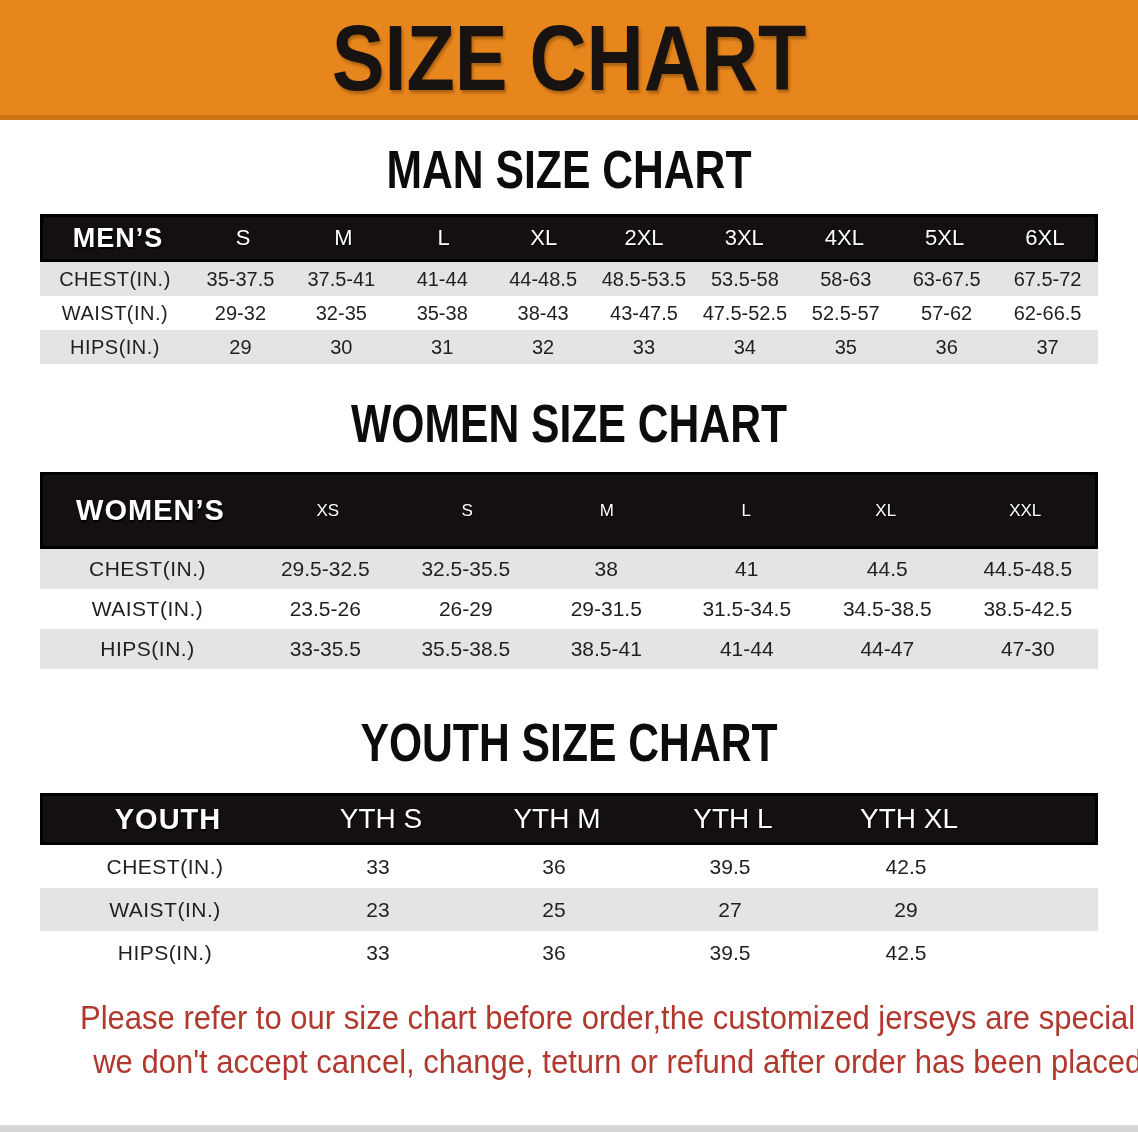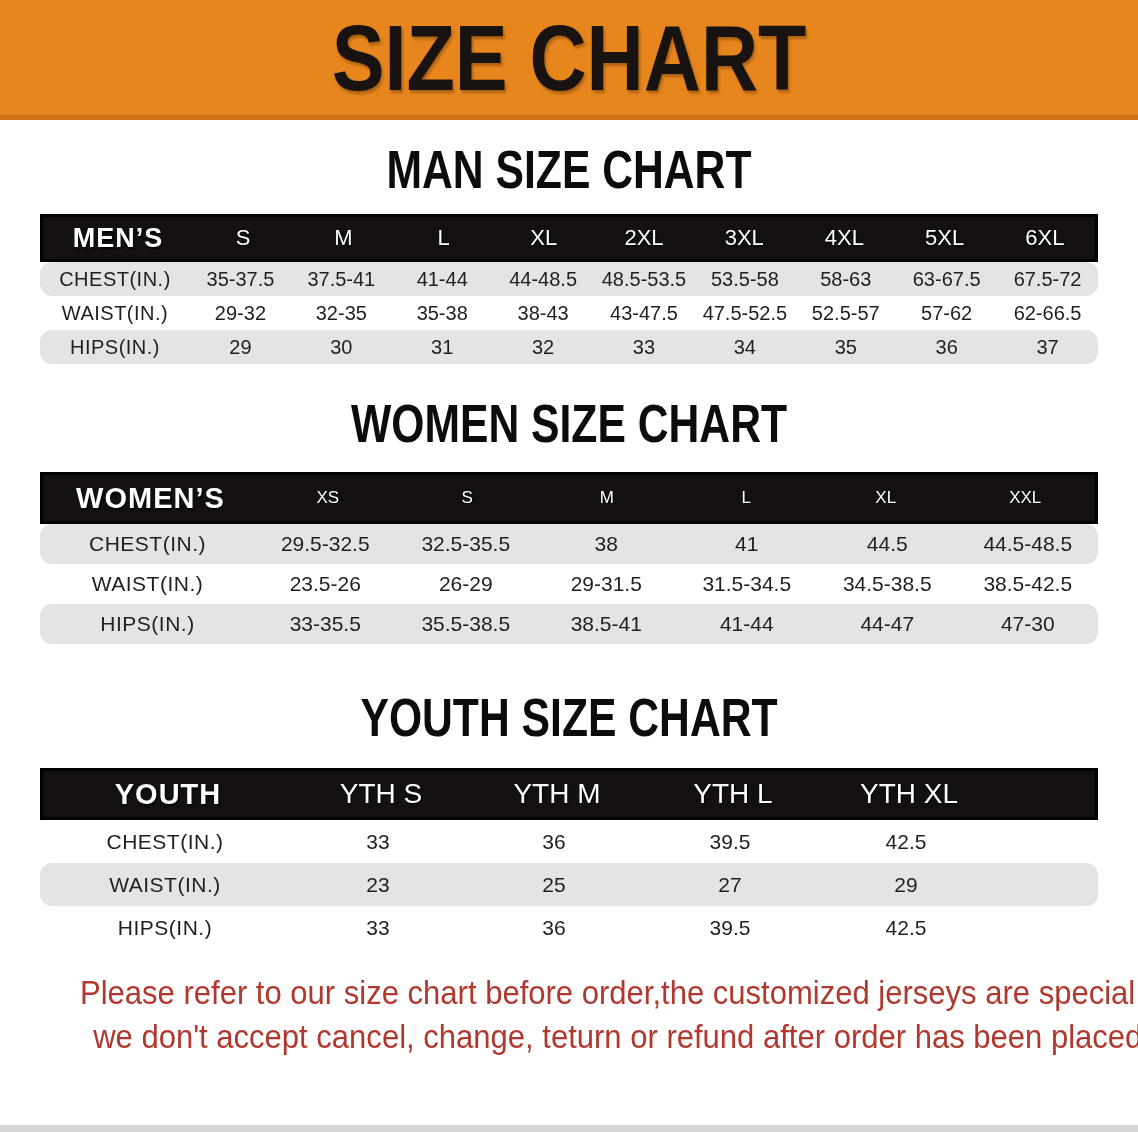--- a/index.html
+++ b/index.html
@@ -55,35 +55,35 @@
     border: 3px solid #000000;
     color: #ffffff;
   }
   .header-label {
     font-weight: bold;
     letter-spacing: 1px;
     text-shadow: 1px 2px 1px rgba(0,0,0,0.9);
   }
   .size-col { text-shadow: 1px 1px 1px rgba(0,0,0,0.9); }
 
-  .drow { color: var(--text-dark, #1F1F1F); border-radius: 12px; }
+  .drow { color: var(--text-dark, #1F1F1F); }
   .drow.gray  { background: var(--row-gray, #E5E4E5); }
   .drow.white { background: #ffffff; }
   .row-label { letter-spacing: 0.5px; }
 
   
   .table-men .trow { grid-template-columns: 150px repeat(9, 1fr); }
   .table-men .thead { height: 48px; }
   .table-men .header-label { font-size: 27px; }
   .table-men .size-col { font-size: 22px; }
   .table-men .drow { height: 34px; font-size: 20px; }
 
   
   .table-women .trow { grid-template-columns: 215px repeat(6, 1fr); }
-  .table-women .thead { height: 52px; }
+  .table-women .thead { height: 77px; }
   .table-women .header-label { font-size: 29px; }
   .table-women .size-col { font-size: 17px; }
   .table-women .drow { height: 40px; font-size: 21px; }
 
   
   .table-youth .trow { grid-template-columns: 250px repeat(4, 176px) 1fr; }
   .table-youth .thead { height: 52px; }
   .table-youth .header-label { font-size: 29px; }
   .table-youth .size-col { font-size: 28px; }
   .table-youth .drow { height: 43px; font-size: 21px; }

